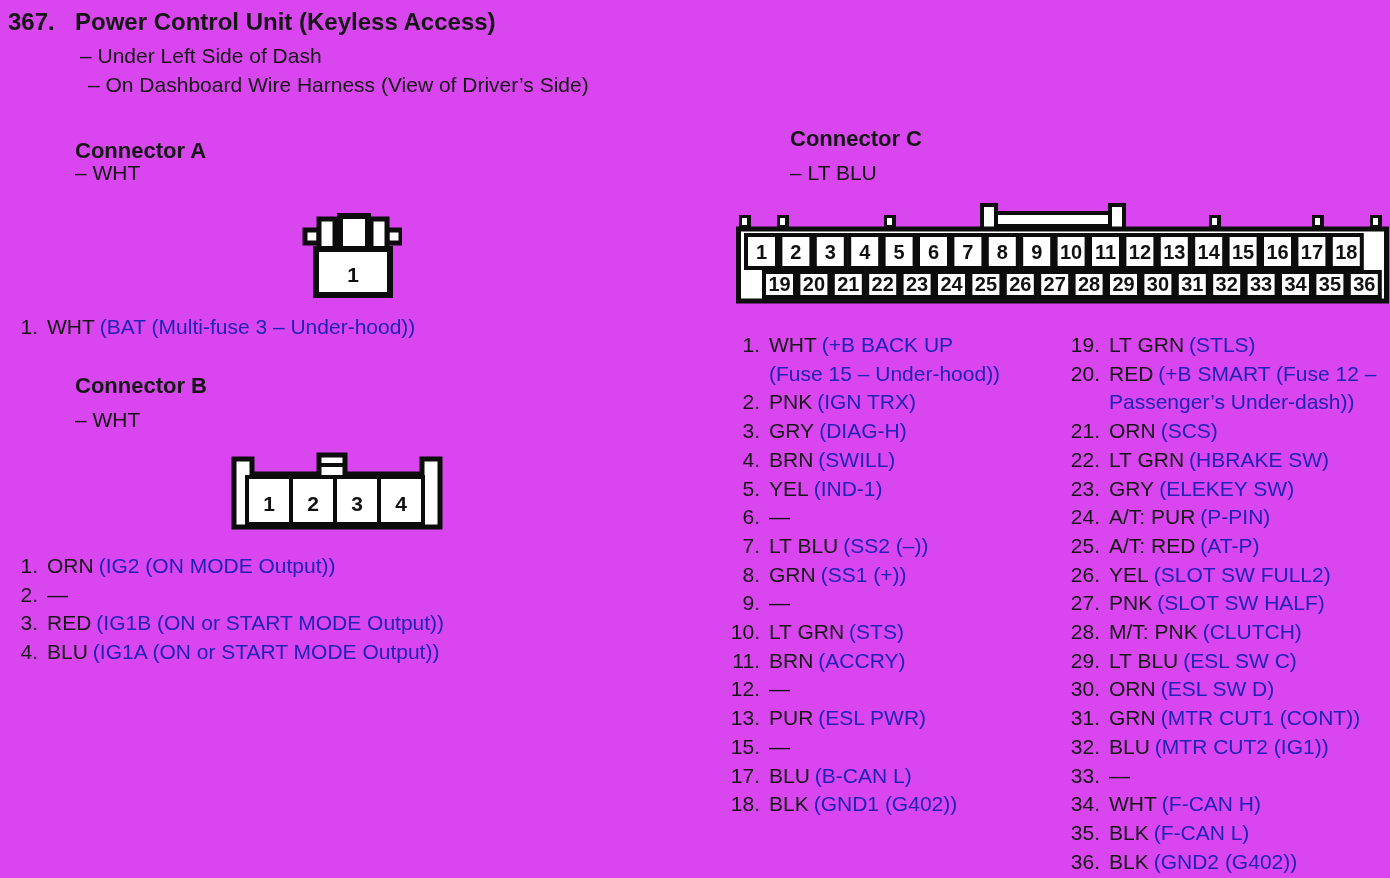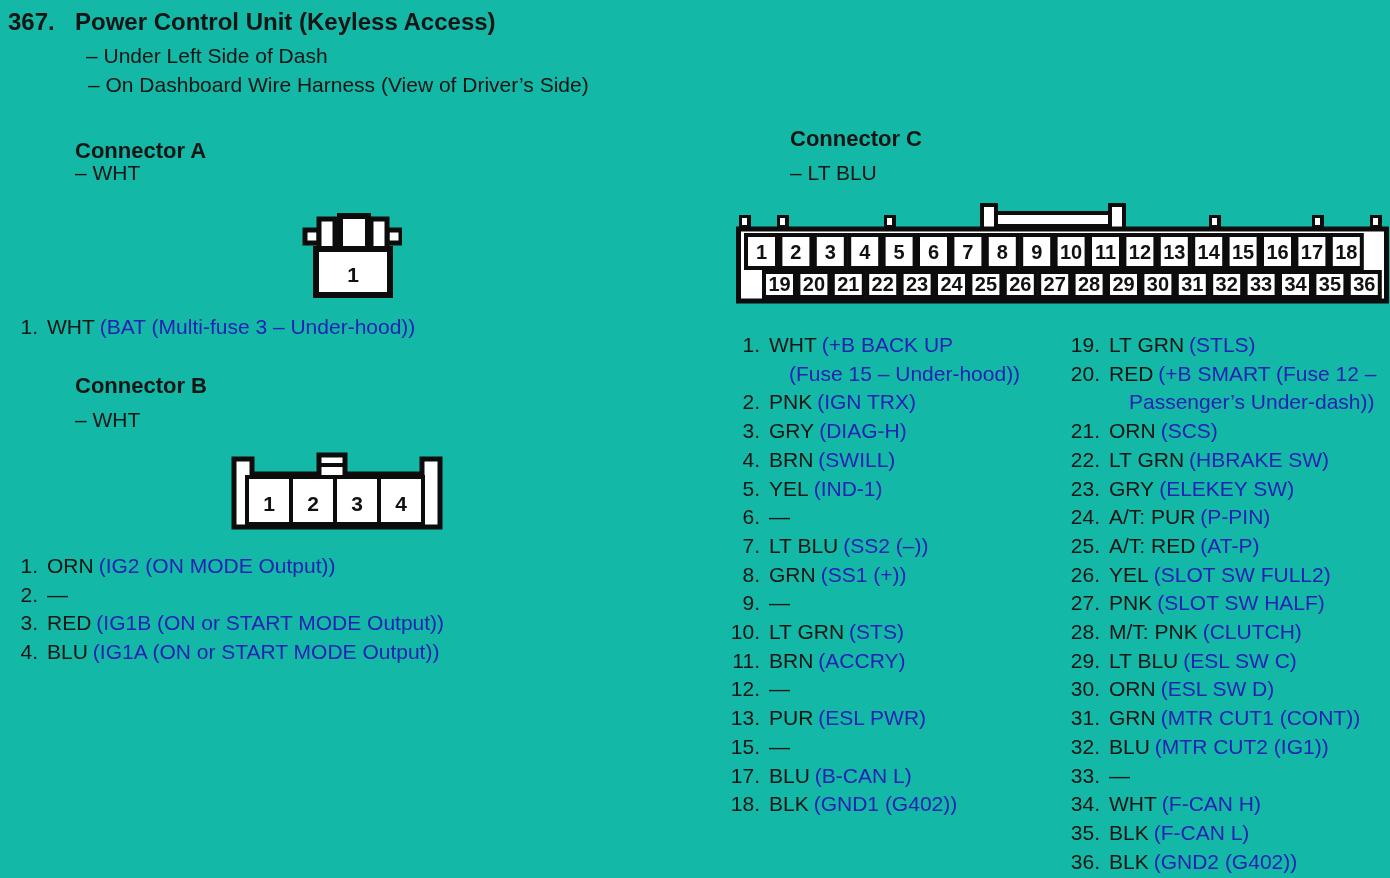--- a/index.html
+++ b/index.html
@@ -1,26 +1,26 @@
 <!DOCTYPE html>
 <html><head>
 <meta charset="utf-8">
 <style>
   html,body{margin:0;padding:0;background:#fff;}
   #page{
-    position:relative;width:1390px;height:878px;background:#14b8a6;
+    position:relative;width:1390px;height:878px;background:#d946ef;
     font-family:"Liberation Sans",sans-serif;color:#151515;overflow:hidden;
     --blue:#2222b4;
   }
   .abs{position:absolute;}
   .bold{font-weight:700;}
   .fs21{font-size:21px;}
   .title-num{left:8px;top:8px;font-size:24px;}
   .title{left:75px;top:8px;font-size:24px;}
-  .loc1{left:86px;top:44px;}
+  .loc1{left:80px;top:44px;}
   .loc2{left:64px;top:73px;margin-left:24px;}
   .heading{font-size:22px;font-weight:700;}
   .h-a{left:75px;top:138px;}
   .c-a{left:75px;top:161px;}
   .svg-a{left:276px;top:203px;}
   .pins-a{left:18px;top:313px;}
   .h-b{left:75px;top:373px;}
   .c-b{left:75px;top:408px;}
   .svg-b{left:231px;top:450px;}
   .pins-b{left:18px;top:552px;}
@@ -28,21 +28,21 @@
   .c-c{left:790px;top:161px;}
   .svg-c{left:736px;top:201px;}
   .pins-c-left{left:722px;top:331px;width:335px;}
   .pins-c-right{left:1062px;top:331px;width:330px;}
 
   .pin-row{display:flex;font-size:21px;line-height:28.7px;}
   .pin-num{flex:none;width:38px;text-align:right;margin-right:9px;}
   .pins-ab .pin-num{width:20px;}
   .pin-body{flex:1;min-width:0;}
   .pin-signal{color:var(--blue);margin-left:5px;}
-  .pin-signal2{display:block;color:var(--blue);margin-left:20px;}
+  .pin-signal2{display:block;color:var(--blue);}
 
   .outline{fill:#fff;stroke:#0c0c0c;stroke-width:5;stroke-linejoin:miter;}
   .outline6{fill:#fff;stroke:#0c0c0c;stroke-width:6;stroke-linejoin:miter;}
   .cell-rect{fill:#fff;stroke:#0c0c0c;stroke-width:4;}
   .tab{fill:#0c0c0c;}
   .tab-notch{fill:#fff;}
   .cell-num{font-family:"Liberation Sans",sans-serif;font-weight:700;fill:#111;}
   .tabline{stroke:#0c0c0c;stroke-width:4;}
 </style>
 </head>

